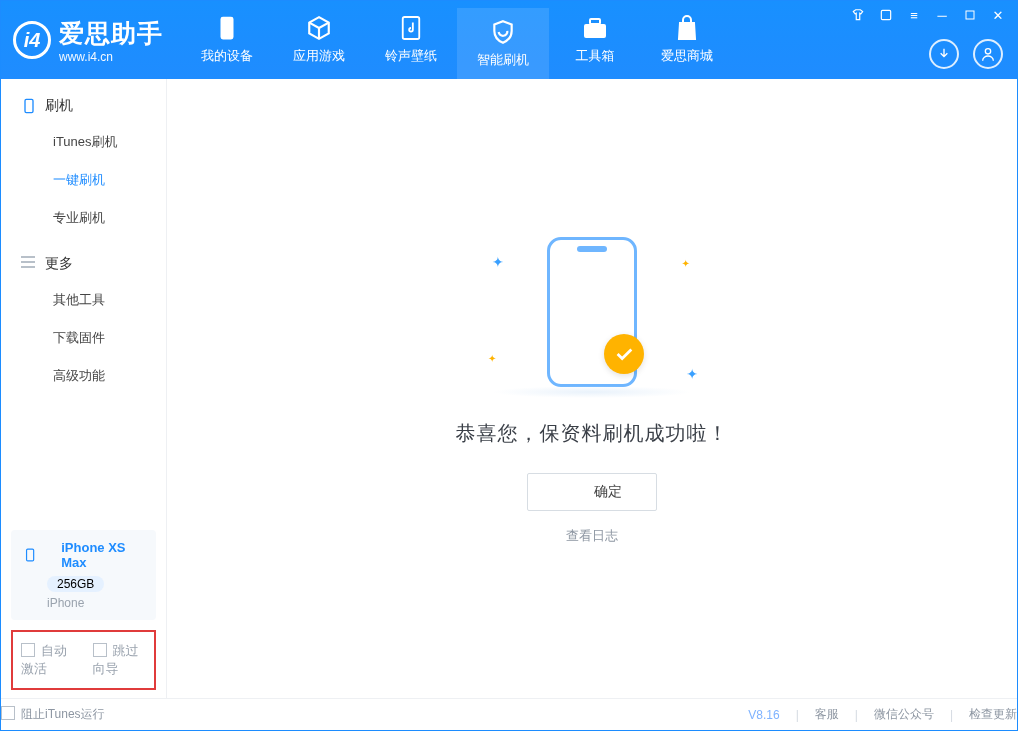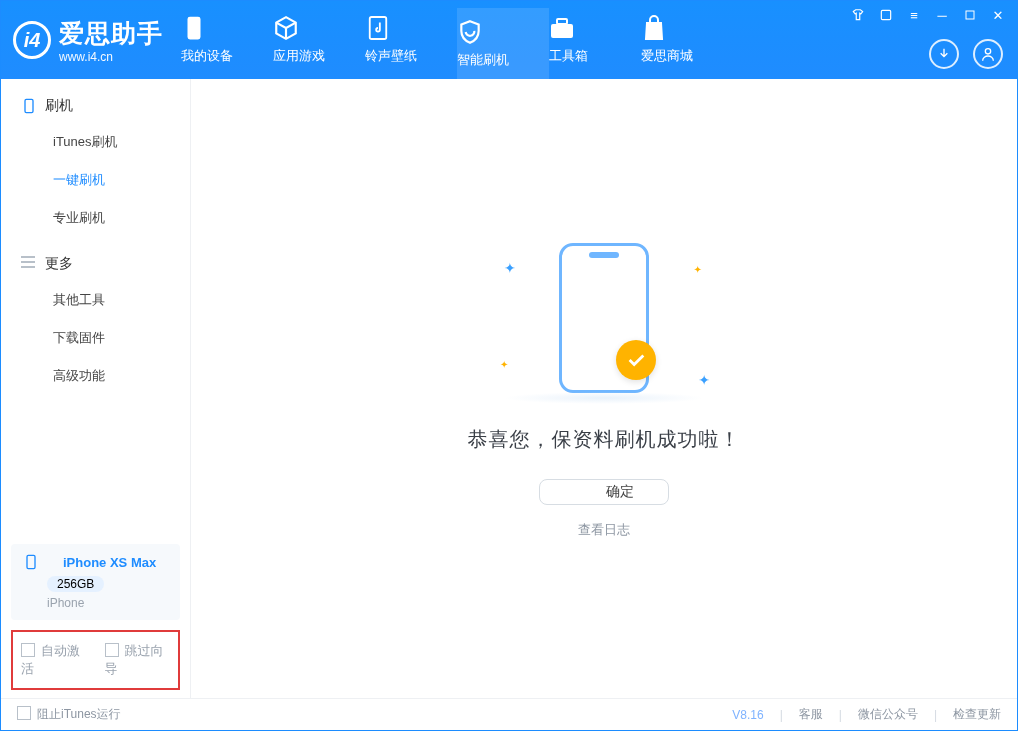--- a/index.html
+++ b/index.html
@@ -21,42 +21,42 @@
 .logo-badge {
   width: 38px; height: 38px; border-radius: 50%;
   border: 3px solid #fff; display: flex; align-items: center; justify-content: center;
   font-weight: bold; font-size: 20px; font-style: italic; color: #fff;
   margin-right: 8px;
 }
 .logo-text .cn { font-size: 25px; font-weight: 600; letter-spacing: 1px; }
 .logo-text .url { font-size: 12px; opacity: .95; }
 .tabs { display: flex; height: 100%; }
 .tab {
-  width: 92px; display: flex; flex-direction: column; align-items: flex-start; justify-content: center;
+  width: 92px; display: flex; flex-direction: column; align-items: center; justify-content: center;
   font-size: 13px; cursor: pointer; gap: 6px;
 }
 .tab.active { background: rgba(255,255,255,0.12); margin-top: 7px; }
 .tab-icon { width: 26px; height: 26px; display: flex; align-items: center; justify-content: center; }
 .header-right {
   margin-left: auto; display: flex; align-items: flex-end; padding: 0 14px 10px 0; gap: 14px;
 }
 .win-controls {
   position: absolute; top: 6px; right: 10px; display: flex; gap: 10px;
 }
 .win-controls span {
   width: 18px; height: 16px; display: flex; align-items: center; justify-content: center;
   color: #fff; font-size: 13px; cursor: pointer;
 }
 .circle-btn {
   width: 30px; height: 30px; border-radius: 50%; border: 2px solid rgba(255,255,255,.85);
   display: flex; align-items: center; justify-content: center; color: #fff; cursor: pointer;
 }
 .body { flex: 1; display: flex; overflow: hidden; }
 .sidebar {
-  width: 190px; border-right: 1px solid #eef0f3; display: flex; flex-direction: column;
+  width: 166px; border-right: 1px solid #eef0f3; display: flex; flex-direction: column;
   font-size: 13px; color: #333;
 }
 .side-section { padding: 18px 0 0 0; }
 .side-head { display: flex; align-items: center; gap: 8px; padding: 0 20px 8px; font-size: 14px; color: #333; }
 .side-head svg, .side-head .menu-icon { width: 16px; height: 16px; }
 .side-item {
   padding: 10px 20px 10px 52px; cursor: pointer; color: #444;
 }
 .side-item.active { color: #1e8cff; }
 .side-spacer { flex: 1; }
@@ -87,26 +87,26 @@
 .check-badge {
   position:absolute; right:-10px; bottom:10px; width:40px; height:40px; border-radius:50%; background:#ffb300;
   display:flex; align-items:center; justify-content:center; box-shadow:0 2px 6px rgba(0,0,0,.12);
 }
 .sparkle { position:absolute; color:#3aa0ff; font-size:14px; }
 .s1 { left:10px; top:22px; } .s2 { left:6px; bottom:28px; font-size:10px; color:#ffb300; }
 .s3 { right:12px; top:26px; font-size:10px; color:#ffb300; } .s4 { right:4px; bottom:10px; color:#3aa0ff; }
 .floor { position:absolute; bottom:-6px; left:50%; transform:translateX(-50%); width:200px; height:12px; background:radial-gradient(ellipse at center,#e9f2fb 0%,rgba(233,242,251,0) 70%); }
 .success-msg { margin-top: 28px; font-size: 20px; color: #3a3f47; letter-spacing: 1px; }
 .ok-btn {
-  margin-top: 26px; width: 130px; height: 26px; border: 1px solid #d7dde3; background:#fff; color:#444;
-  font-size: 14px; cursor:pointer; border-radius:8px;padding-left:32px;
+  margin-top: 26px; width: 130px; height: 38px; border: 1px solid #d7dde3; background:#fff; color:#444;
+  font-size: 14px; cursor:pointer; border-radius:2px;padding-left:32px;
 }
 .view-log { margin-top: 16px; color:#8d96a2; font-size:13px; cursor:pointer; }
 .footer {
-  height: 32px; border-top: 1px solid #eef0f3; display:flex; align-items:center; padding:0 16px;
+  height: 32px; border-top: 1px solid #eef0f3; display:flex; align-items:center; padding:0 0;
   font-size:12px; color:#8d96a2;
 }
 .footer .left { display:flex; align-items:center; gap:6px; }
 .footer .right { margin-left:auto; display:flex; align-items:center; gap:16px; }
 .footer .sep { color:#d5dbe2; }
 .version { color:#7fb3ff; }
 .menu-icon { display:inline-flex; flex-direction:column; gap:3px; }
 .menu-icon i { display:block; width:14px; height:2px; background:#b8c0c9; }
 </style>
 </head>

